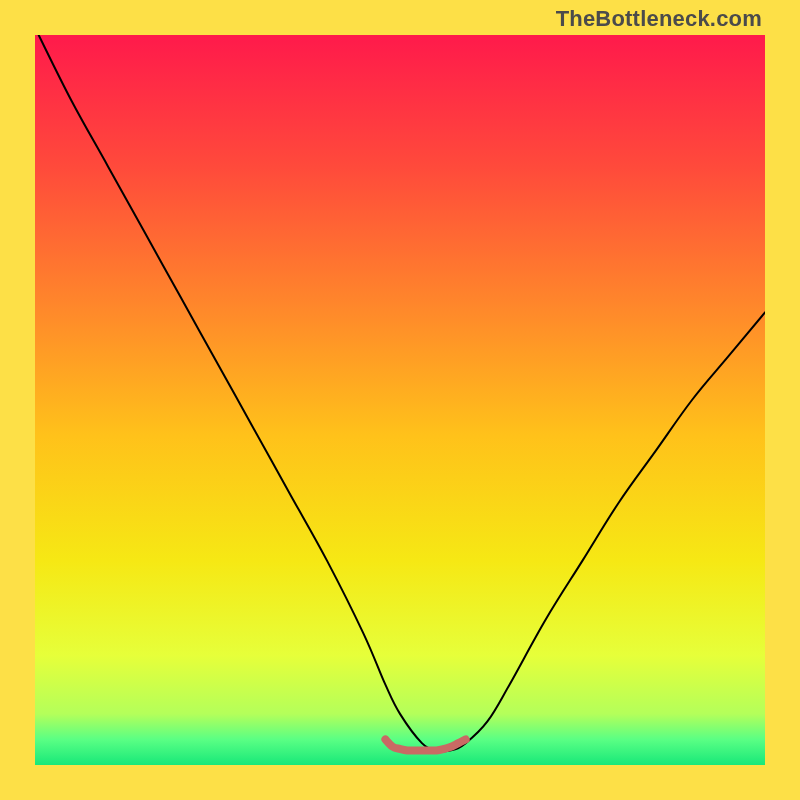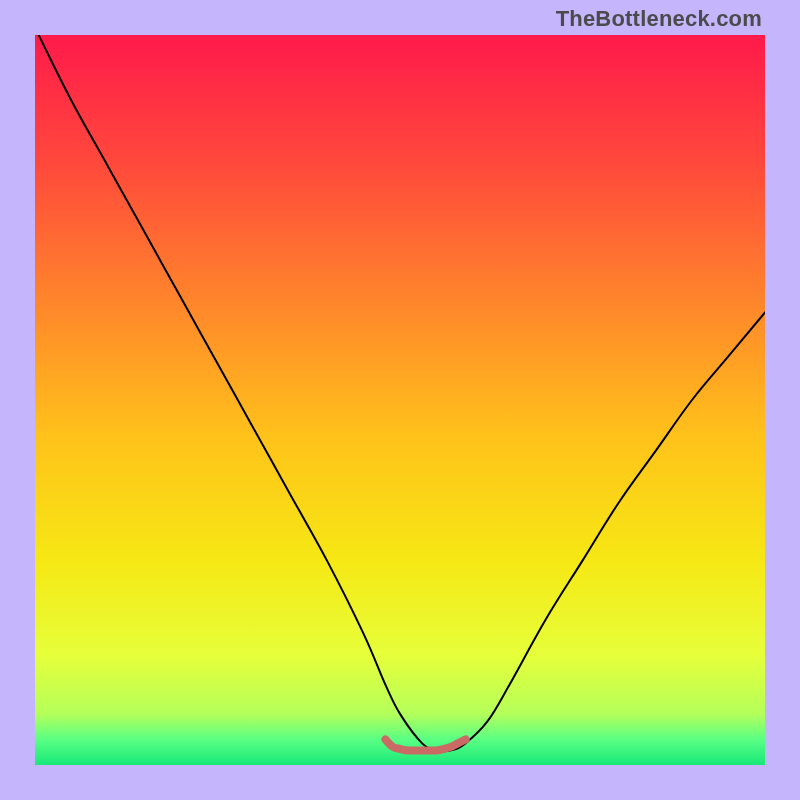--- a/index.html
+++ b/index.html
@@ -8,21 +8,21 @@
     width: 800px;
     height: 800px;
     overflow: hidden;
     background: #000;
     font-family: Arial, Helvetica, sans-serif;
   }
   .frame {
     position: relative;
     width: 800px;
     height: 800px;
-    background: #c4b5fd;
+    background: #fde047;
   }
   .plot-area {
     position: absolute;
     left: 35px;
     top: 35px;
     width: 730px;
     height: 730px;
     overflow: hidden;
   }
   .gradient-bg {

